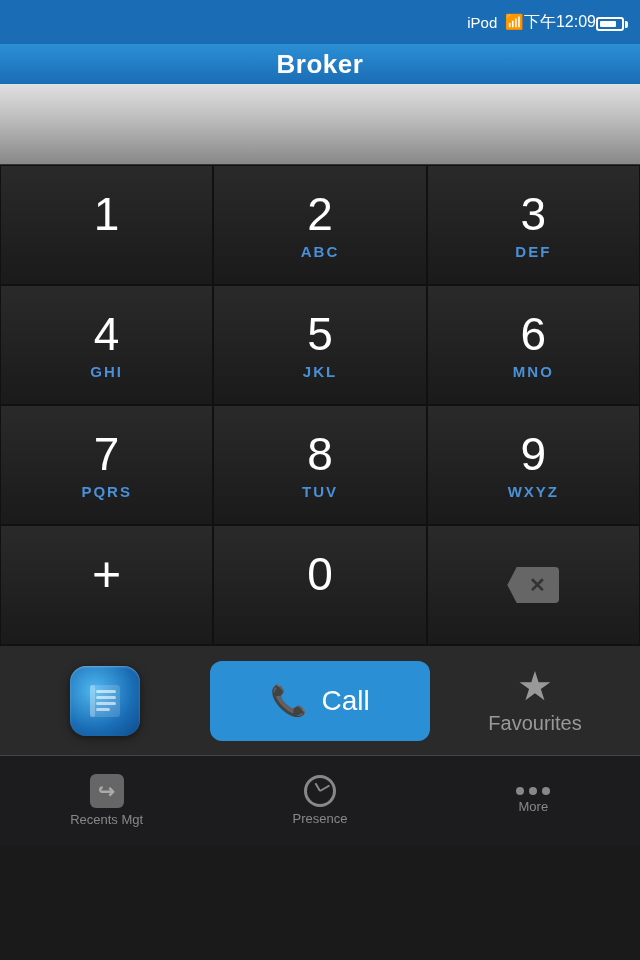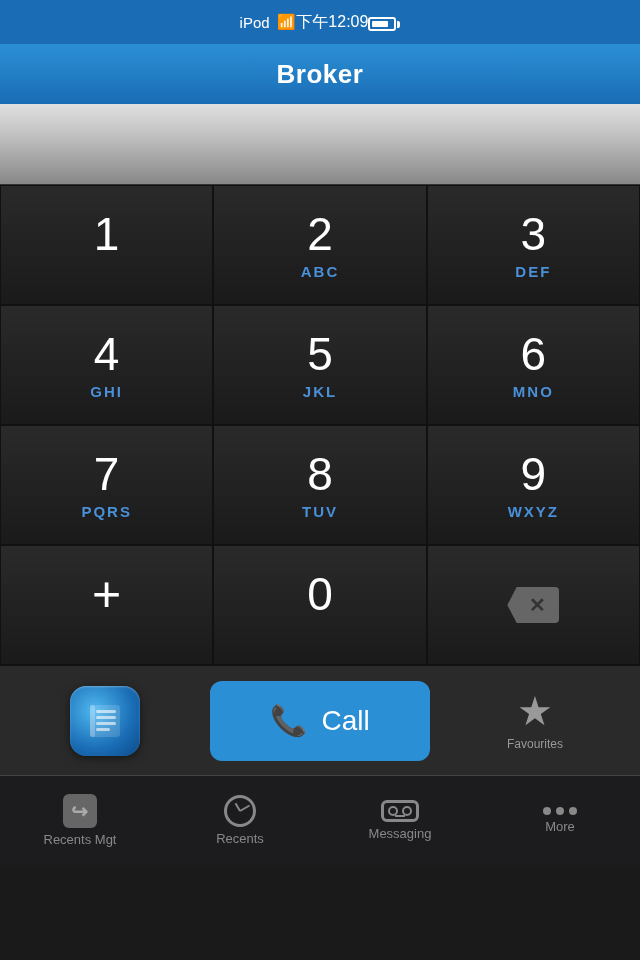--- a/index.html
+++ b/index.html
@@ -13,21 +13,21 @@
       position: relative;
     }
 
     
     #status-bar {
       width: 640px;
       height: 44px;
       background: #1a6db5;
       display: flex;
       align-items: center;
-      justify-content: center;
+      justify-content: flex-end;
       padding: 0 12px;
       color: white;
       font-size: 16px;
       font-weight: 500;
     }
     #status-left {
       display: flex;
       align-items: center;
       gap: 8px;
       font-size: 15px;
@@ -36,21 +36,21 @@
       font-size: 16px;
       font-weight: 400;
     }
     #status-right {
       font-size: 15px;
     }
 
     
     #title-bar {
       width: 640px;
-      height: 60px;
+      height: 40px;
       background: linear-gradient(to bottom, #2b8fd6 0%, #1a6db5 100%);
       display: flex;
       align-items: center;
       justify-content: center;
     }
     #title-text {
       color: white;
       font-size: 26px;
       font-weight: bold;
       letter-spacing: 0.5px;
@@ -212,21 +212,21 @@
       cursor: pointer;
       gap: 6px;
     }
     .star-icon {
       color: #999;
       font-size: 40px;
       line-height: 1;
     }
     .fav-label {
       color: #999;
-      font-size: 12px;
+      font-size: 20px;
     }
 
     
     #tab-bar {
       width: 640px;
       height: 90px;
       background: #1c1c1e;
       display: flex;
       align-items: center;
       border-top: 1px solid #444;
@@ -513,34 +513,24 @@
     <span class="tab-label">Recents Mgt</span>
   </div>
 
   <div class="tab-item">
     <div class="tab-icon">
       <div class="clock-icon">
         <div class="clock-hand-h"></div>
         <div class="clock-hand-m"></div>
       </div>
     </div>
-    <span class="tab-label">Recents</span>
-  </div>
-
-
-  <div class="tab-item">
-    <div class="tab-icon">
-      <div class="voicemail-icon">
-        <div class="vm-circle"></div>
-        <div class="vm-circle"></div>
-        <div class="vm-line"></div>
-      </div>
-    </div>
-    <span class="tab-label">Messaging</span>
-  </div>
+    <span class="tab-label">Presence</span>
+  </div>
+
+
 
   <div class="tab-item">
     <div class="tab-icon">
       <div class="more-dots">
         <div class="dot"></div>
         <div class="dot"></div>
         <div class="dot"></div>
       </div>
     </div>
     <span class="tab-label">More</span>

